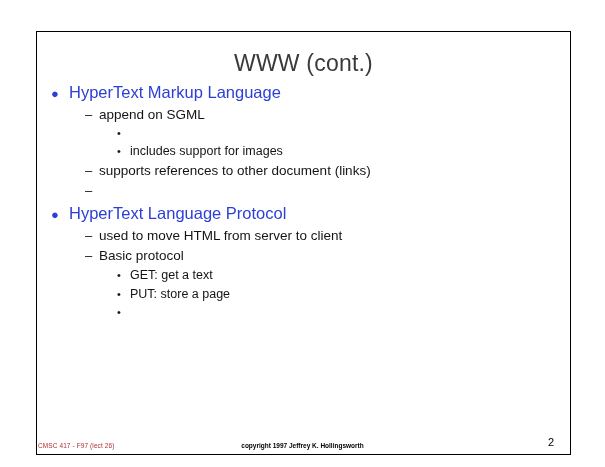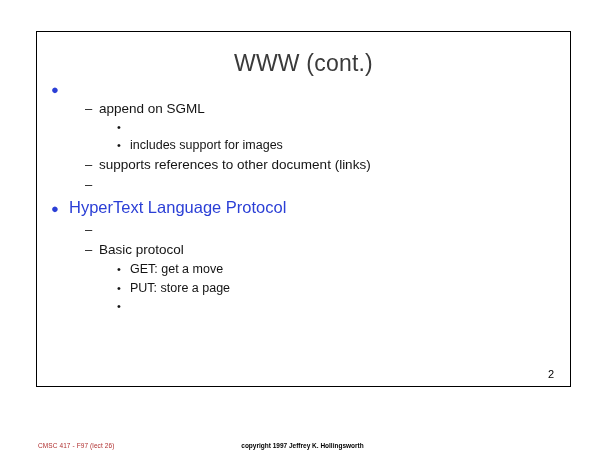--- a/index.html
+++ b/index.html
@@ -11,21 +11,21 @@
     width: 605px;
     height: 467px;
     font-family: "Liberation Sans", sans-serif;
     overflow: hidden;
   }
   .slide {
     position: absolute;
     left: 36px;
     top: 31px;
     width: 535px;
-    height: 356px;
+    height: 424px;
     border: 1px solid #000000;
     background: #ffffff;
     box-sizing: border-box;
   }
   .slide-title {
     text-align: center;
     font-size: 23px;
     color: #3a3a3a;
     margin-top: 18px;
     margin-bottom: 6px;
@@ -110,20 +110,21 @@
 </style>
 </head>
 <body>
 
 <div class="slide">
   <div class="slide-title">WWW (cont.)</div>
   <div class="content">
 
     <div class="lvl1">
       <span class="bullet">●</span>
+      <span class="txt">HyperText Markup Language</span>
     </div>
 
     <div class="lvl2">
       <span class="bullet">–</span>
       <span class="txt">append on SGML</span>
     </div>
 
     <div class="lvl3">
       <span class="bullet">•</span>
     </div>
@@ -142,30 +143,31 @@
       <span class="bullet">–</span>
     </div>
 
     <div class="lvl1">
       <span class="bullet">●</span>
       <span class="txt">HyperText Language Protocol</span>
     </div>
 
     <div class="lvl2">
       <span class="bullet">–</span>
+      <span class="txt">used to move HTML from server to client</span>
     </div>
 
     <div class="lvl2">
       <span class="bullet">–</span>
       <span class="txt">Basic protocol</span>
     </div>
 
     <div class="lvl3">
       <span class="bullet">•</span>
-      <span class="txt">GET: get a move</span>
+      <span class="txt">GET: get a text</span>
     </div>
 
     <div class="lvl3">
       <span class="bullet">•</span>
       <span class="txt">PUT: store a page</span>
     </div>
 
     <div class="lvl3">
       <span class="bullet">•</span>
     </div>

